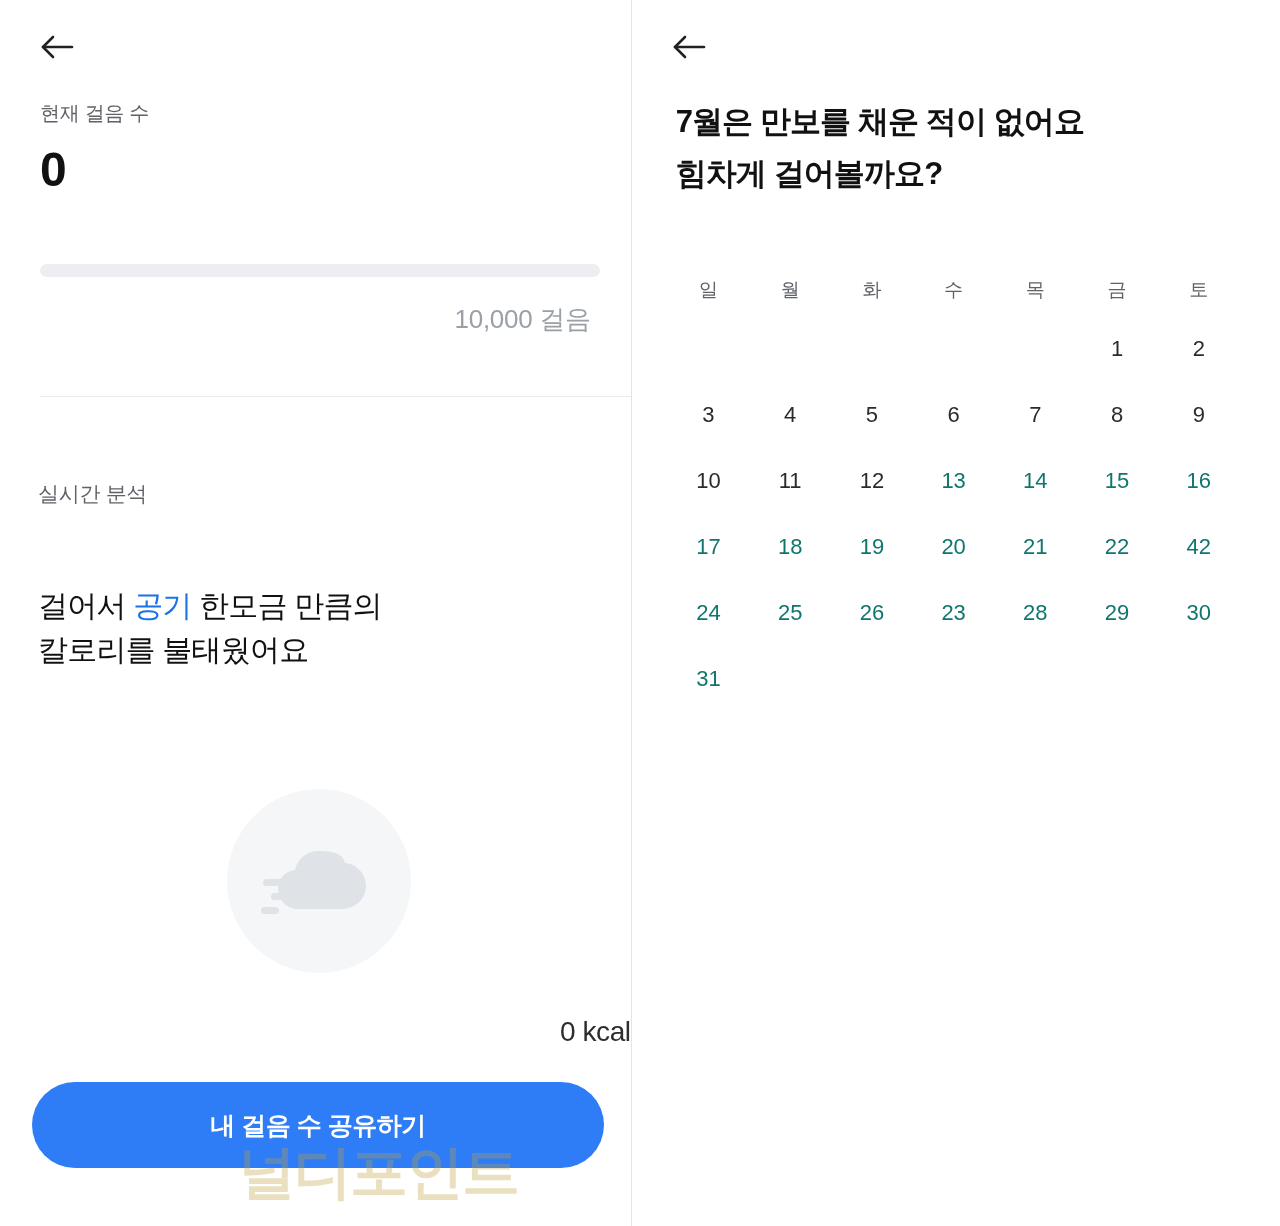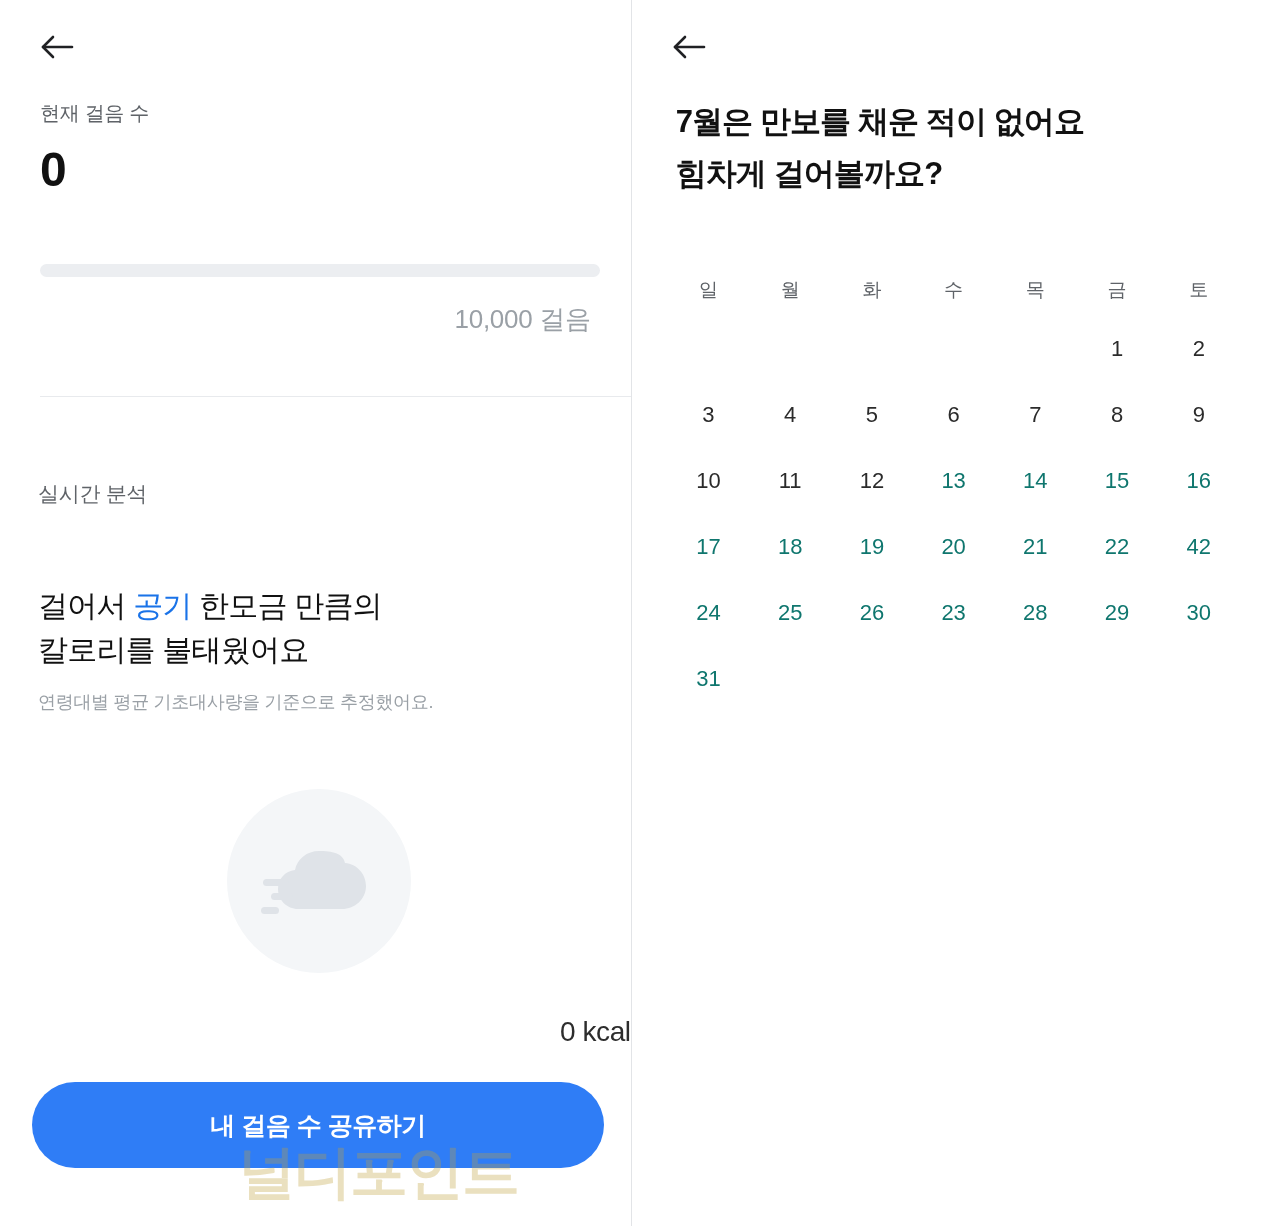--- a/index.html
+++ b/index.html
@@ -246,21 +246,20 @@
 
     <div class="divider-left"></div>
 
     <div class="section-label">실시간 분석</div>
 
     <div class="headline">
       <span>걸어서 </span><span class="hl-accent">공기</span><span> 한모금 만큼의</span><br>
       <span>칼로리를 불태웠어요</span>
     </div>
 
-    <div class="sub-note">연령대별 평균 기초대사량을 기준으로 추정했어요.</div>
 
     <div class="illus-wrap">
       <span class="cloud-icon">
         <svg width="118" height="82" viewBox="0 0 118 82" fill="none">
           <path d="M58 10c-12 0-22 8-24 19-10 1-17 9-17 19 0 11 9 20 20 20h44c13 0 24-10 24-23 0-12-9-22-21-23C82 12 71 10 58 10z" fill="#dfe3e8"></path>
           <rect x="2" y="38" width="26" height="7" rx="3.5" fill="#dfe3e8"></rect>
           <rect x="10" y="52" width="22" height="7" rx="3.5" fill="#dfe3e8"></rect>
           <rect x="0" y="66" width="18" height="7" rx="3.5" fill="#dfe3e8"></rect>
         </svg>
       </span>

